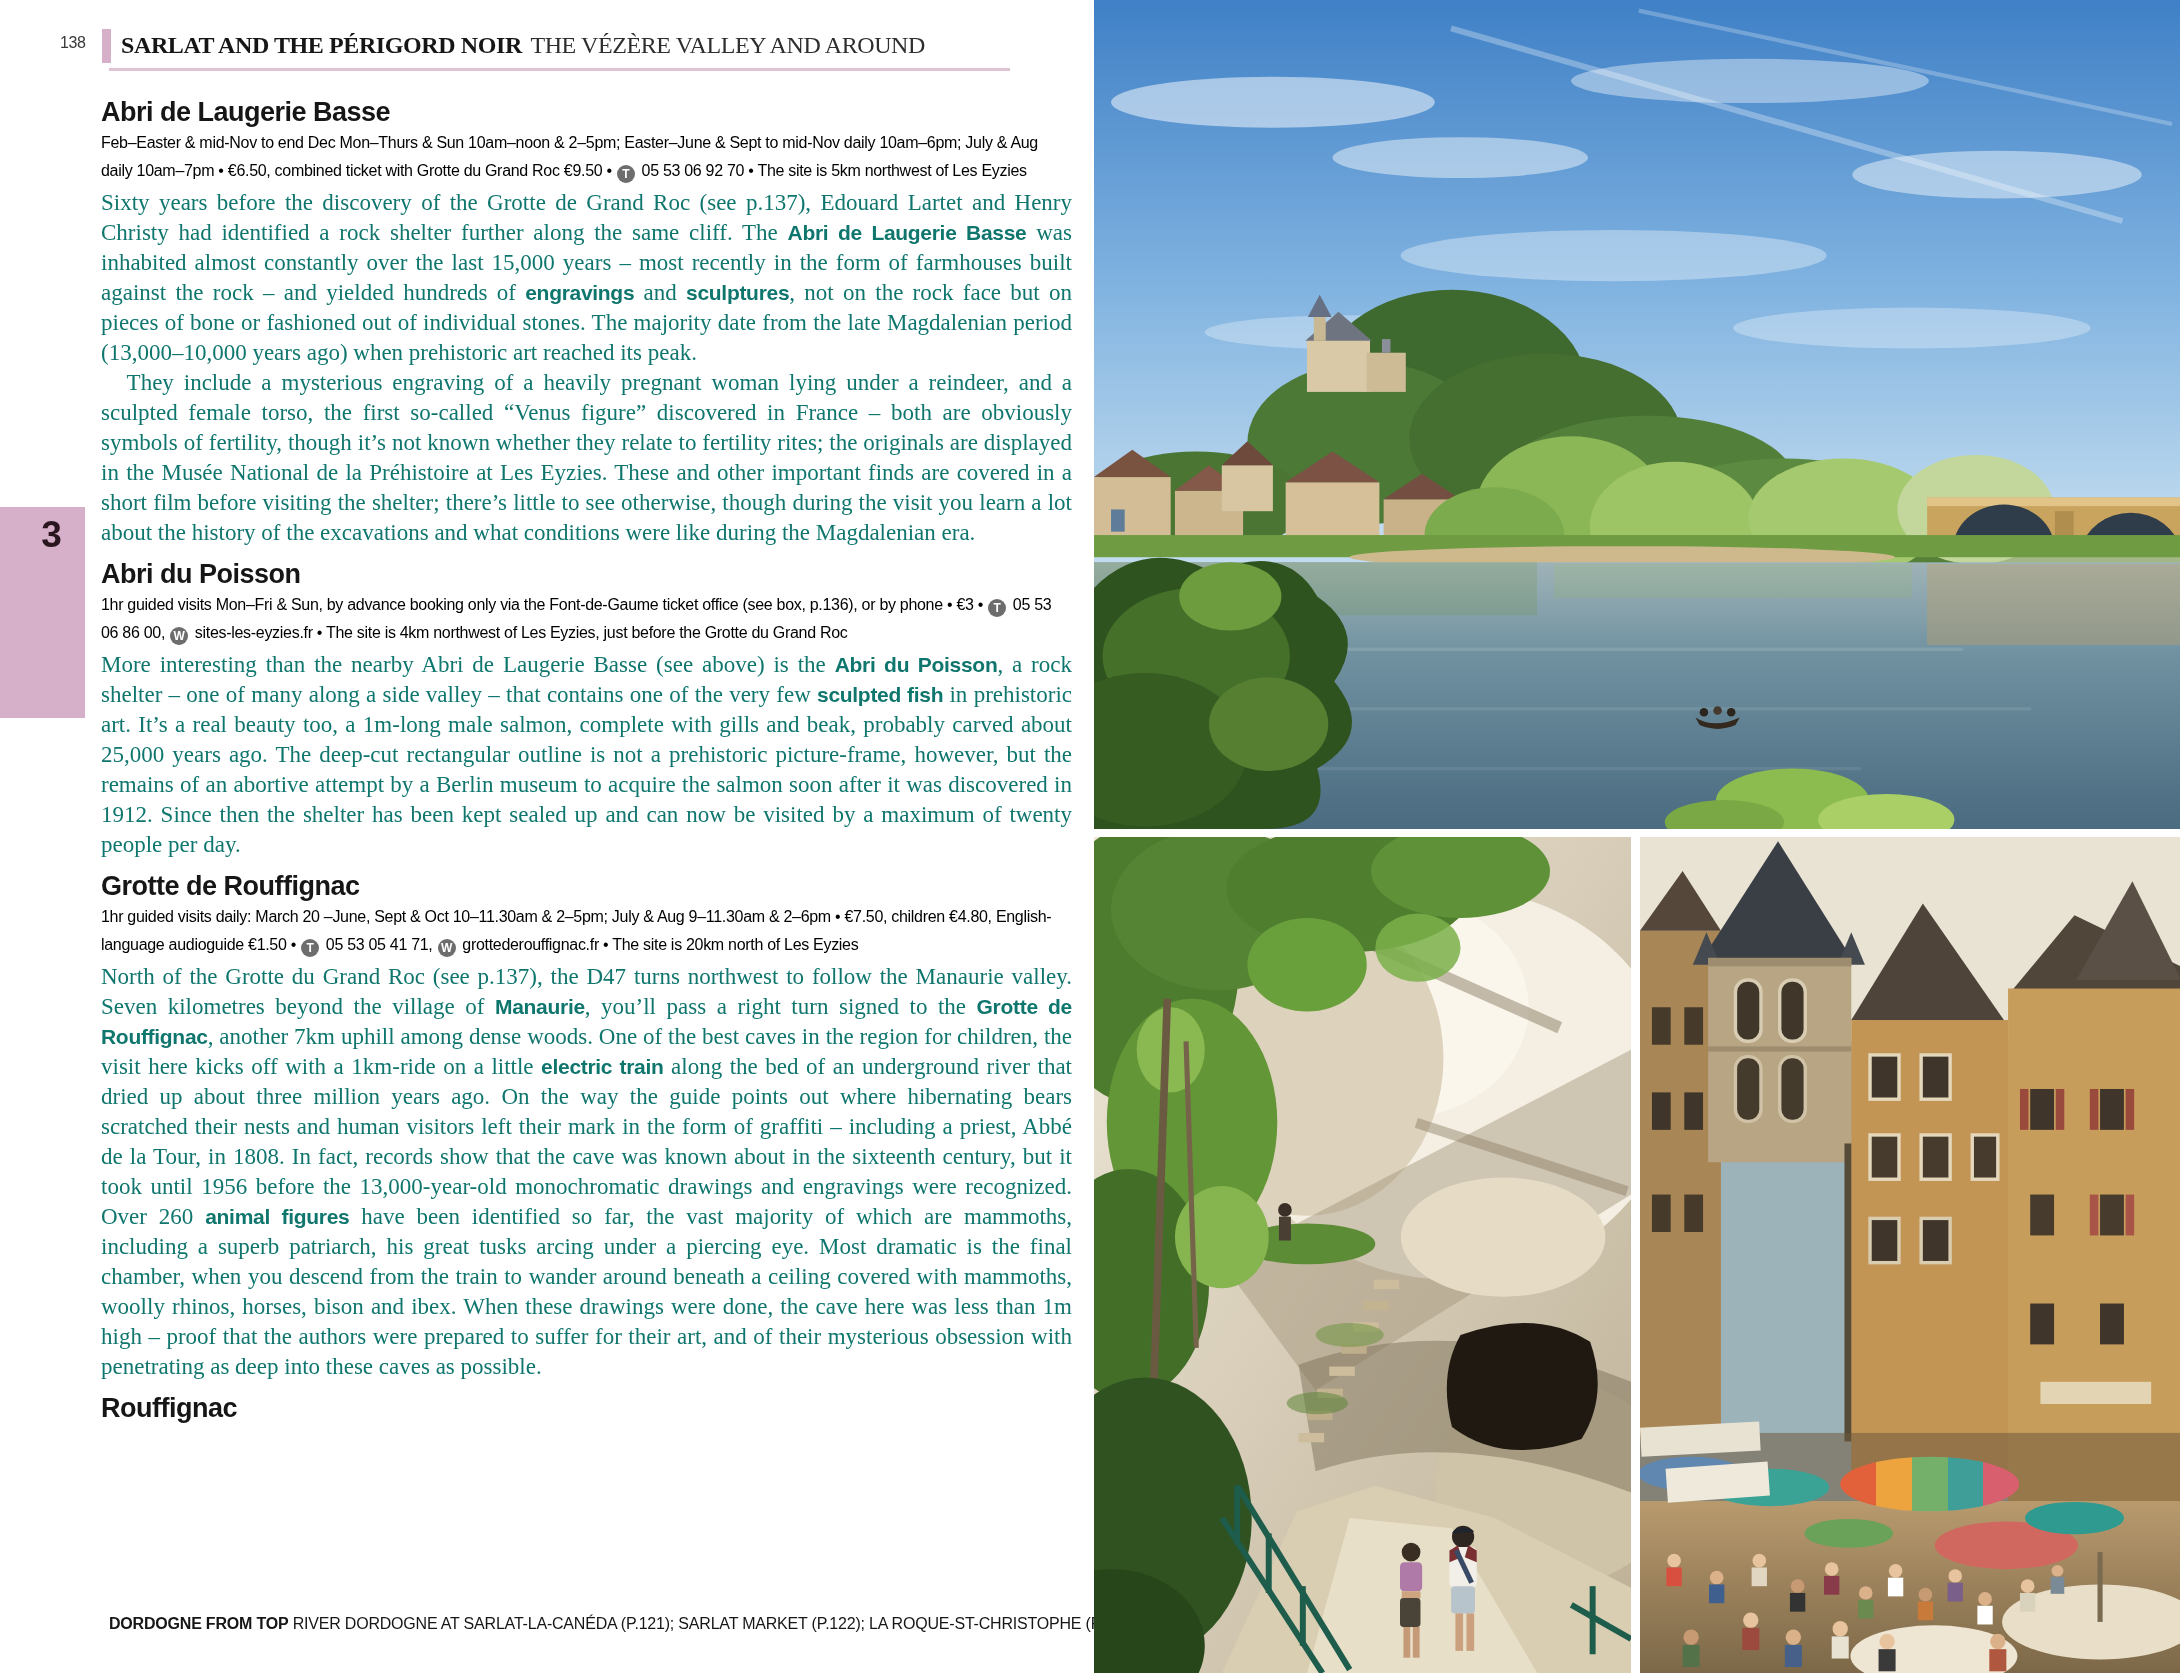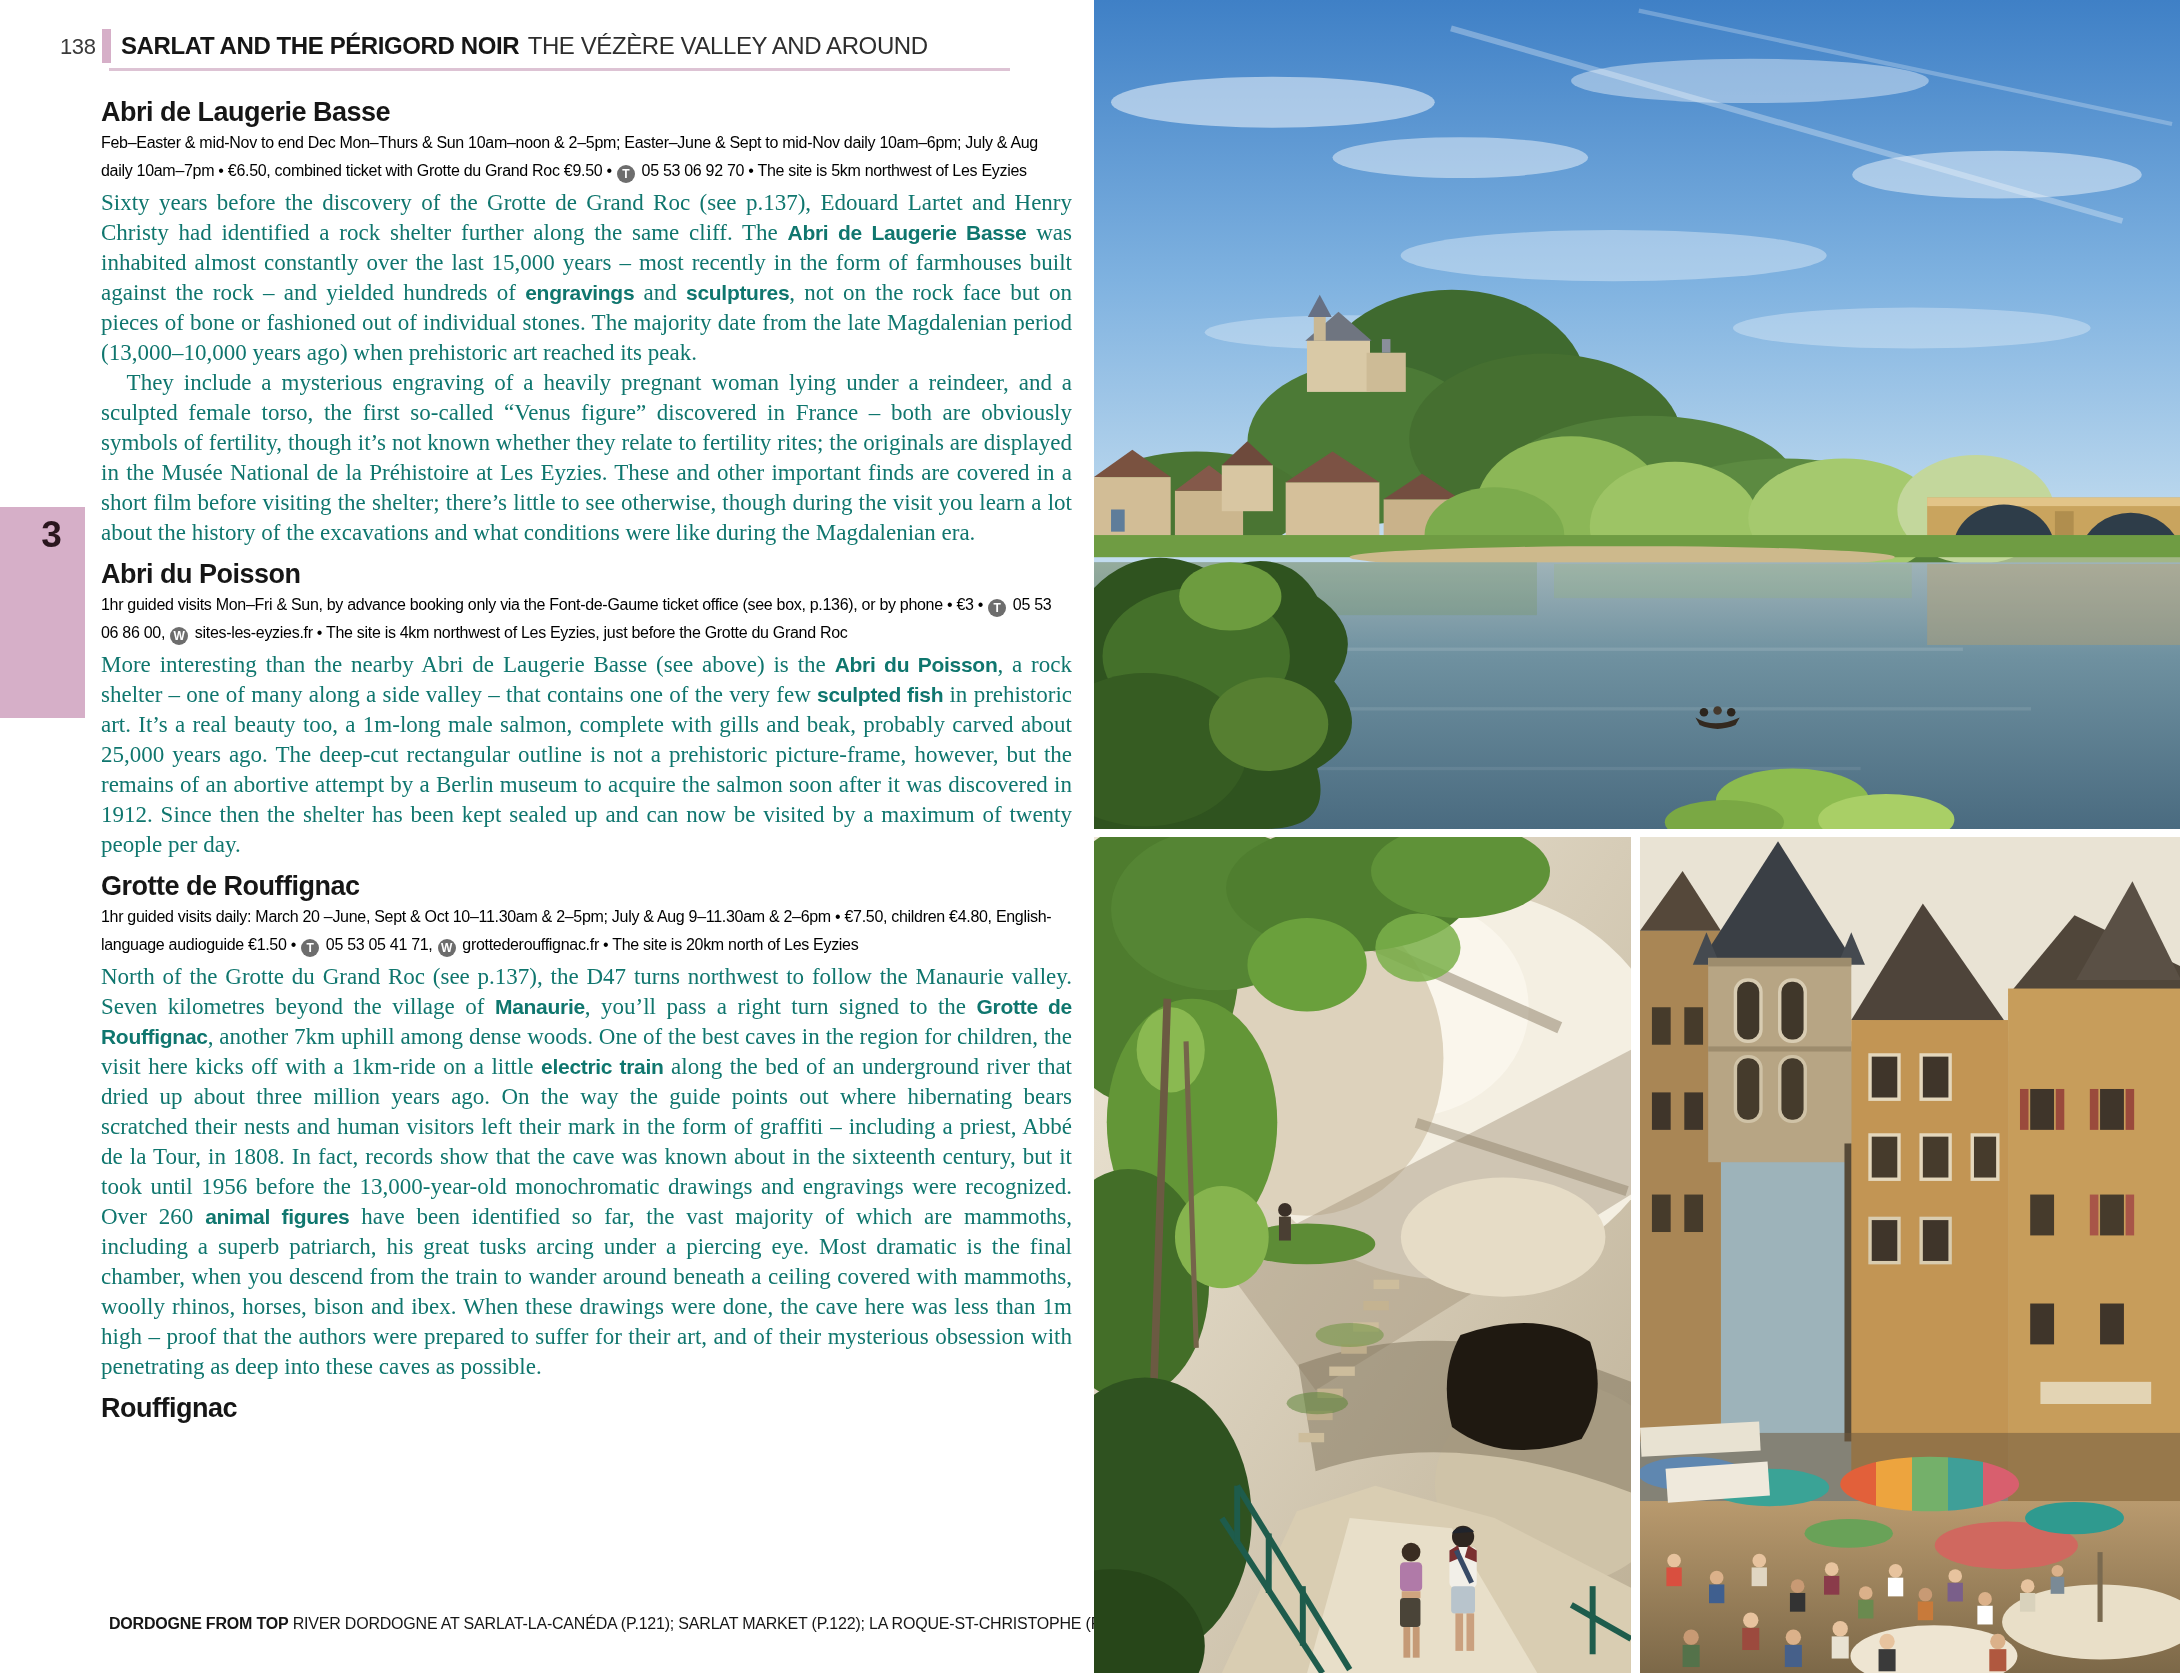--- a/index.html
+++ b/index.html
@@ -1,22 +1,22 @@
 <!DOCTYPE html>
 <html style="--accent: #d6afc8; --rule: #ddc3d4; --digit: #2a161e;font-size:13.6px"><head>
 <meta charset="utf-8">
 <style>
   html,body{margin:0;padding:0;background:#ffffff;}
   .page{position:relative;width:2181px;height:1674px;background:#fff;overflow:hidden;
         font-family:"Liberation Sans",sans-serif;color:#111;}
 
   
-  .page-number{position:absolute;left:60px;top:34px;font-size:22px;color:#3a3a3a;letter-spacing:-0.4px;}
+  .page-number{position:absolute;left:60px;top:34px;font-size:16px;color:#3a3a3a;letter-spacing:-0.4px;}
   .header-bar{position:absolute;left:102px;top:29px;width:9.4px;height:34px;background:var(--accent,#d6afc8);}
-  .header-title{position:absolute;left:121px;top:32px;font-size:24px;letter-spacing:-0.4px;white-space:nowrap;}
+  .header-title{position:absolute;left:121px;top:32px;font-size:24px;letter-spacing:-0.4px;white-space:nowrap;font-family:Liberation Serif, serif;}
   .header-title .chapter{font-weight:700;color:#161616;}
   .header-title .section{font-weight:400;color:#2e2e2e;margin-left:8.5px;}
   .header-rule{position:absolute;left:109px;top:68px;width:901px;height:2.6px;background:var(--rule,#ddc3d4);}
 
   
   .chapter-tab{position:absolute;left:0;top:507px;width:85px;height:211px;background:var(--accent,#d6afc8);}
   .chapter-tab .digit{position:absolute;right:24px;top:6.8px;font-size:37px;font-weight:700;color:var(--digit,#2a161e);letter-spacing:-0.9px;}
 
   
   .left-column{position:absolute;left:101px;top:82px;width:971px;}

